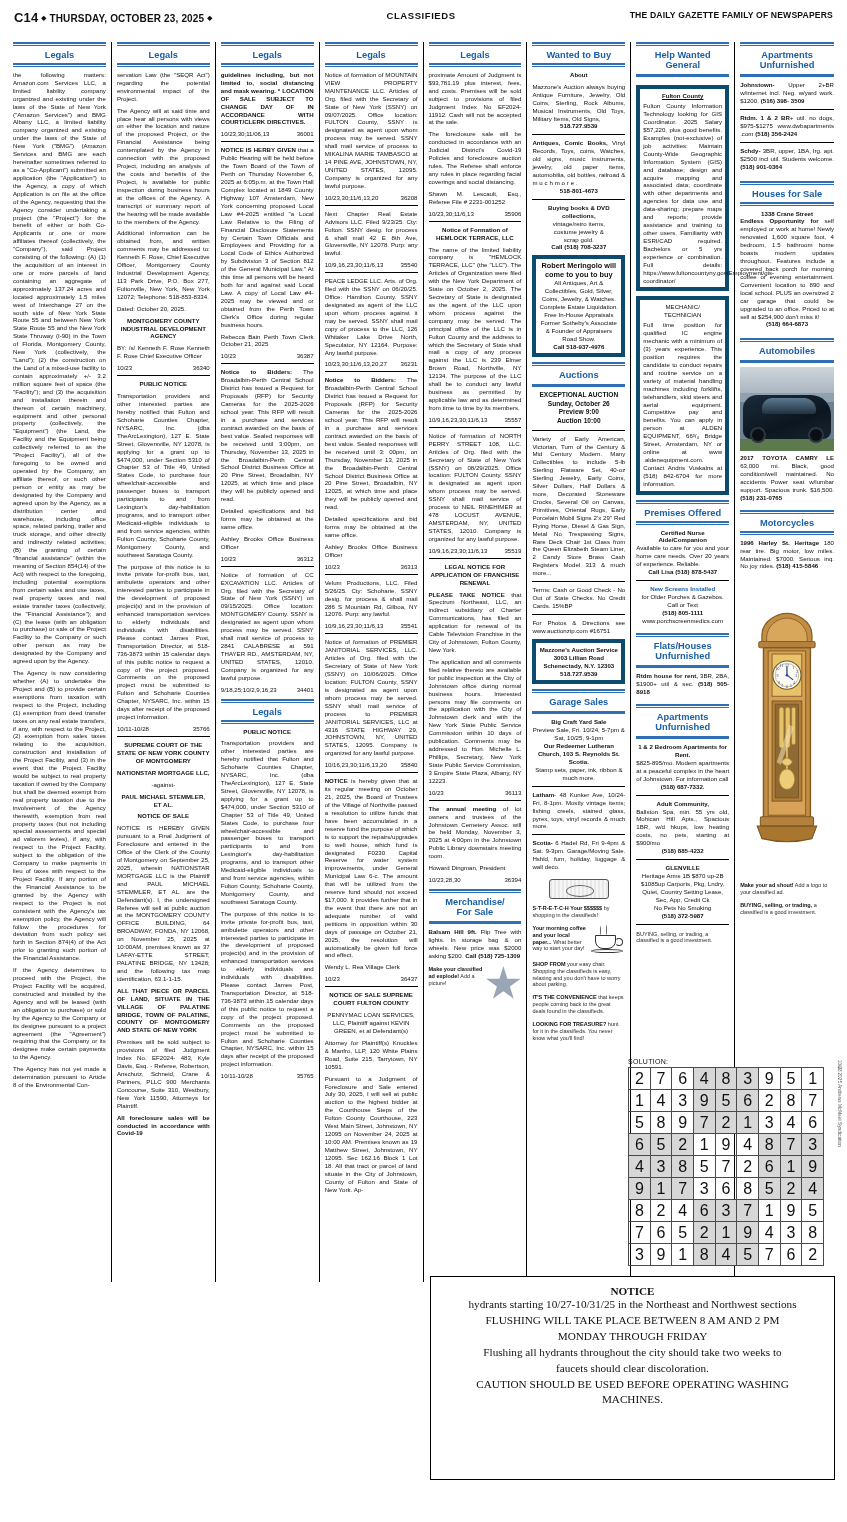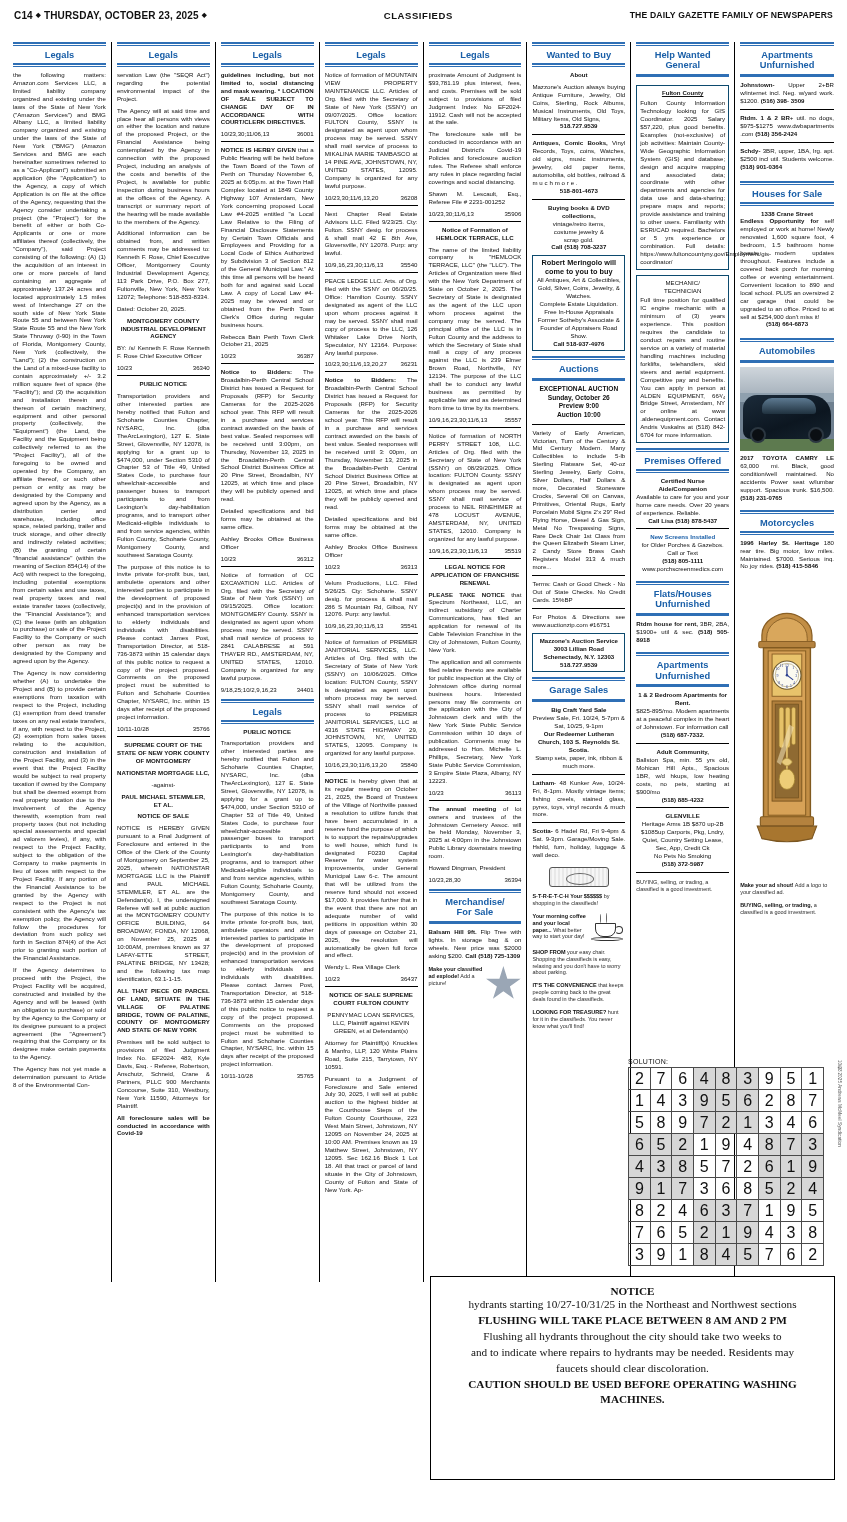--- a/index.html
+++ b/index.html
@@ -13,21 +13,21 @@
     position: relative;
   }
   
   .masthead {
     position:absolute; left:0; top:0; width:847px; height:34px;
     padding: 10px 14px 0 14px;
     display:flex; align-items:flex-start; justify-content:space-between;
     font-weight:bold; font-size:8.2px; letter-spacing:.02em;
   }
   .masthead .folio { font-size:10px; }
-  .masthead .folio .page { font-size:10px; }
+  .masthead .folio .page { font-size:13px; }
   .masthead .center { font-size:9.5px; letter-spacing:.06em; }
   .masthead .right { font-size:8.6px; }
   .diamond { font-size:6.5px; vertical-align:2px; }
 
   
   .cols {
     position:absolute; left:8px; top:42px;
     width:831px; height:1240px;
     display:flex; gap:0;
   }
@@ -70,21 +70,21 @@
     margin:0 0 4px 0;
     letter-spacing:.002em;
     word-spacing: .02em;
   }
   .ad b, .b { font-weight:bold; }
   .ad .ctr { display:block; text-align:center; }
   .ctr { text-align:center; }
   .date-line { font-size:6.1px; display:flex; justify-content:space-between; }
   .date-line .r { text-align:right; }
   .boxad {
-    border:1px solid #0c4a6e; padding:3px 3px; margin:4px 0 5px 0;
+    border:4px solid #0c4a6e; padding:3px 3px; margin:4px 0 5px 0;
   }
   .boxad .ad { margin-bottom:0; }
   .u { text-decoration:underline; }
 
   
   .filler {
     font-size:5.5px; line-height:1.25; color:#2a2a2a;
     margin:6px 0 6px 0; text-align:left;
   }
   .filler b { color:#111; }
@@ -181,21 +181,21 @@
 
   
   .notice-box{
     position:absolute; left:430px; top:1276px; width:405px; height:204px;
     border:1px solid #000; background:#fff;
     padding:8px 12px;
     font-family:"Liberation Serif", serif;
     text-align:center;
   }
   .notice-box .l { font-size:11.2px; line-height:1.42; }
-  .notice-box .l.bold { font-weight:bold; }
+  .notice-box .l.bold { font-weight:normal; }
   .notice-box .t { font-size:11.2px; font-weight:bold; }
 </style>
 </head>
 <body>
 
 <div class="masthead">
   <div class="folio">
     <span class="page">C14</span>
     <span class="diamond">◆</span>
     <span>THURSDAY, OCTOBER 23, 2025</span>
@@ -771,18 +771,18 @@
       </tbody>
     </table>
   <div class="sud-date">10/23</div>
   <div class="sud-credit">© 2025 Andrews McMeel Syndication</div>
 </div>
 
 <div class="notice-box">
   <div class="t">NOTICE</div>
   <div class="l">hydrants starting 10/27-10/31/25 in the Northeast and Northwest sections</div>
   <div class="l bold">FLUSHING WILL TAKE PLACE BETWEEN 8 AM AND 2 PM</div>
+  <div class="l bold">MONDAY THROUGH FRIDAY</div>
   <div class="l">Flushing all hydrants throughout the city should take two weeks to</div>
-  <div class="l">and to indicate where repairs to hydrants may be needed.  Residents may</div>
   <div class="l">faucets should clear discoloration.</div>
   <div class="l bold">CAUTION SHOULD BE USED BEFORE OPERATING WASHING</div>
   <div class="l bold">MACHINES.</div>
 </div>
 
 </body></html>

